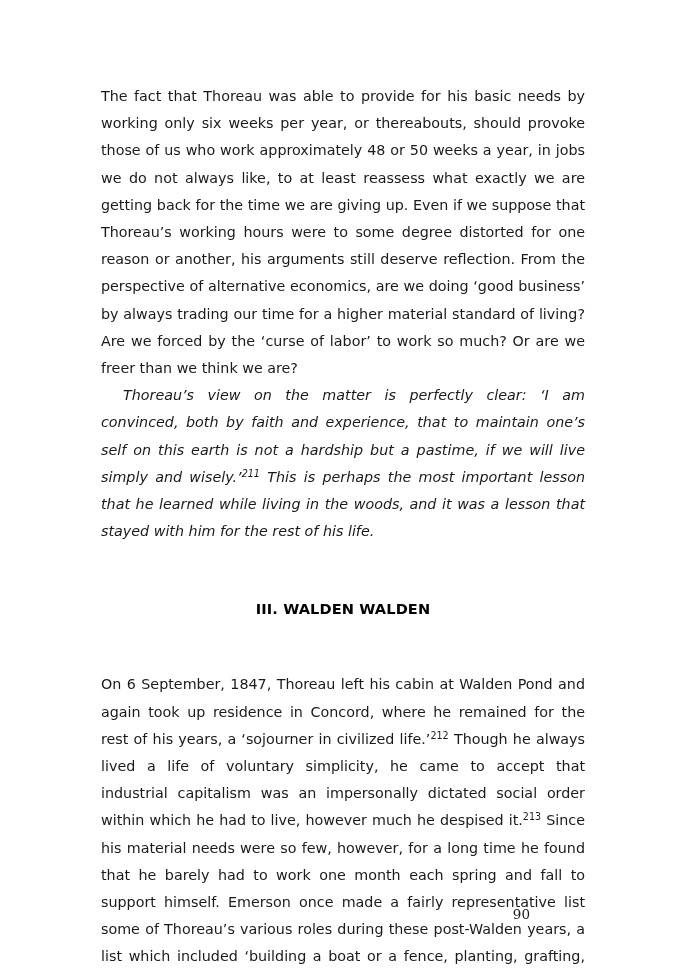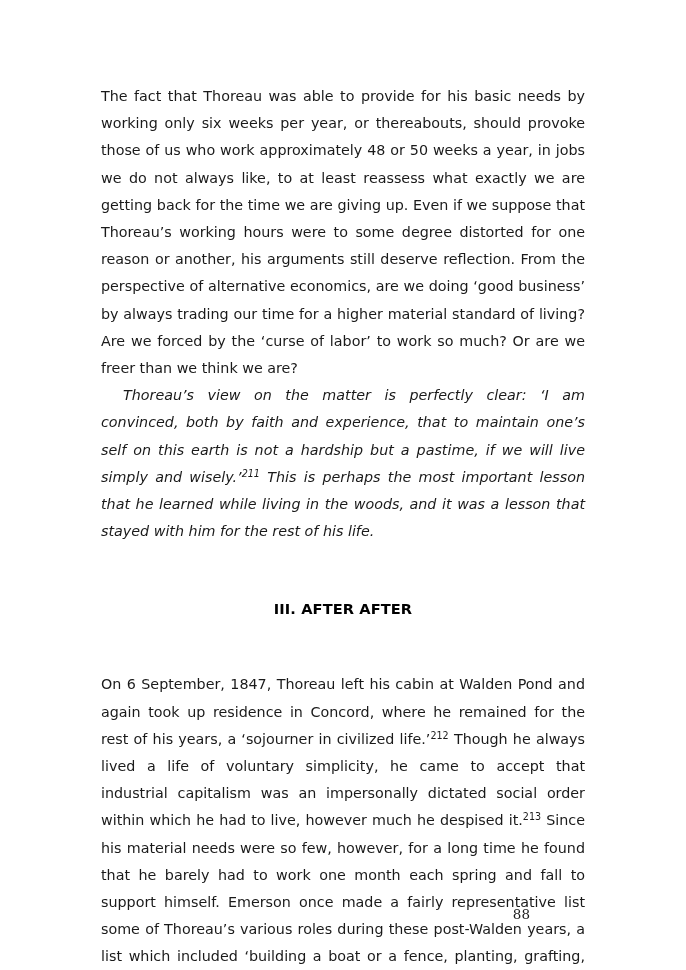--- a/index.html
+++ b/index.html
@@ -77,23 +77,23 @@
 <div class="page">
 
   <div class="text-column">
 
     <p class="body-par">The fact that Thoreau was able to provide for his basic needs by working only six weeks per year, or thereabouts, should provoke those of us who work approximately 48 or 50 weeks a year, in jobs we do not always like, to at least reassess what exactly we are getting back for the time we are giving up. Even if we suppose that Thoreau’s working hours were to some degree distorted for one reason or another, his arguments still deserve reflection. From the perspective of alternative economics, are we doing ‘good business’ by always trading our time for a higher material standard of living? Are we forced by the ‘curse of labor’ to work so much? Or are we freer than we think we are?</p>
 
     <p class="body-par indented"><span>Thoreau’s view on the matter is perfectly clear: ‘I am convinced, both by faith and experience, that to maintain one’s self on this earth is not a hardship but a pastime, if we will live simply and wisely.’</span><sup class="fn">211</sup><span> This is perhaps the most important lesson that he learned while living in the woods, and it was a lesson that stayed with him for the rest of his life.</span></p>
 
     <div class="gap-before-heading"></div>
 
-    <h2 class="section-heading">III. AFTER AFTER</h2>
+    <h2 class="section-heading">III. WALDEN WALDEN</h2>
 
     <div class="gap-after-heading"></div>
 
     <p class="body-par"><span>On 6 September, 1847, Thoreau left his cabin at Walden Pond and again took up residence in Concord, where he remained for the rest of his years, a ‘sojourner in civilized life.’</span><sup class="fn">212</sup><span> Though he always lived a life of voluntary simplicity, he came to accept that industrial capitalism was an impersonally dictated social order within which he had to live, however much he despised it.</span><sup class="fn">213</sup><span> Since his material needs were so few, however, for a long time he found that he barely had to work one month each spring and fall to support himself. Emerson once made a fairly representative list some of Thoreau’s various roles during these post-Walden years, a list which included ‘building a boat or a fence, planting, grafting, surveying,’ with ‘short work’ preferred to ‘long</span></p>
 
   </div>
 
-  <div class="page-number">88</div>
+  <div class="page-number">90</div>
 
 </div>
 
 </body></html>

